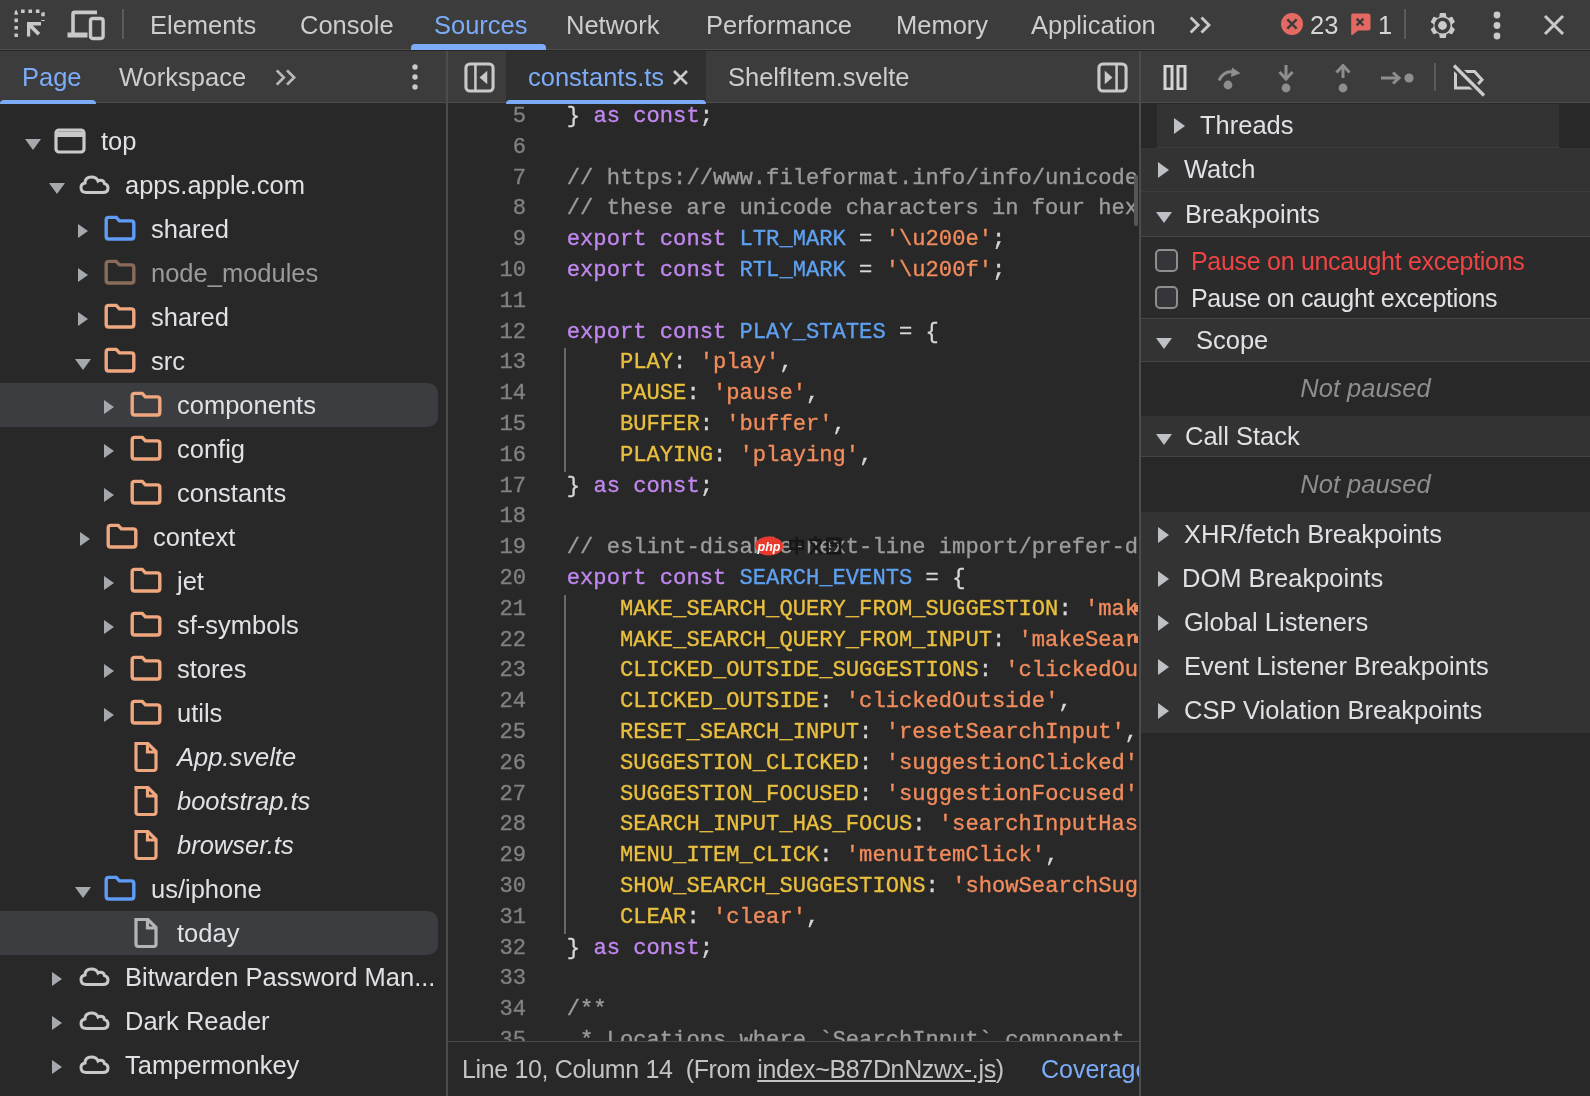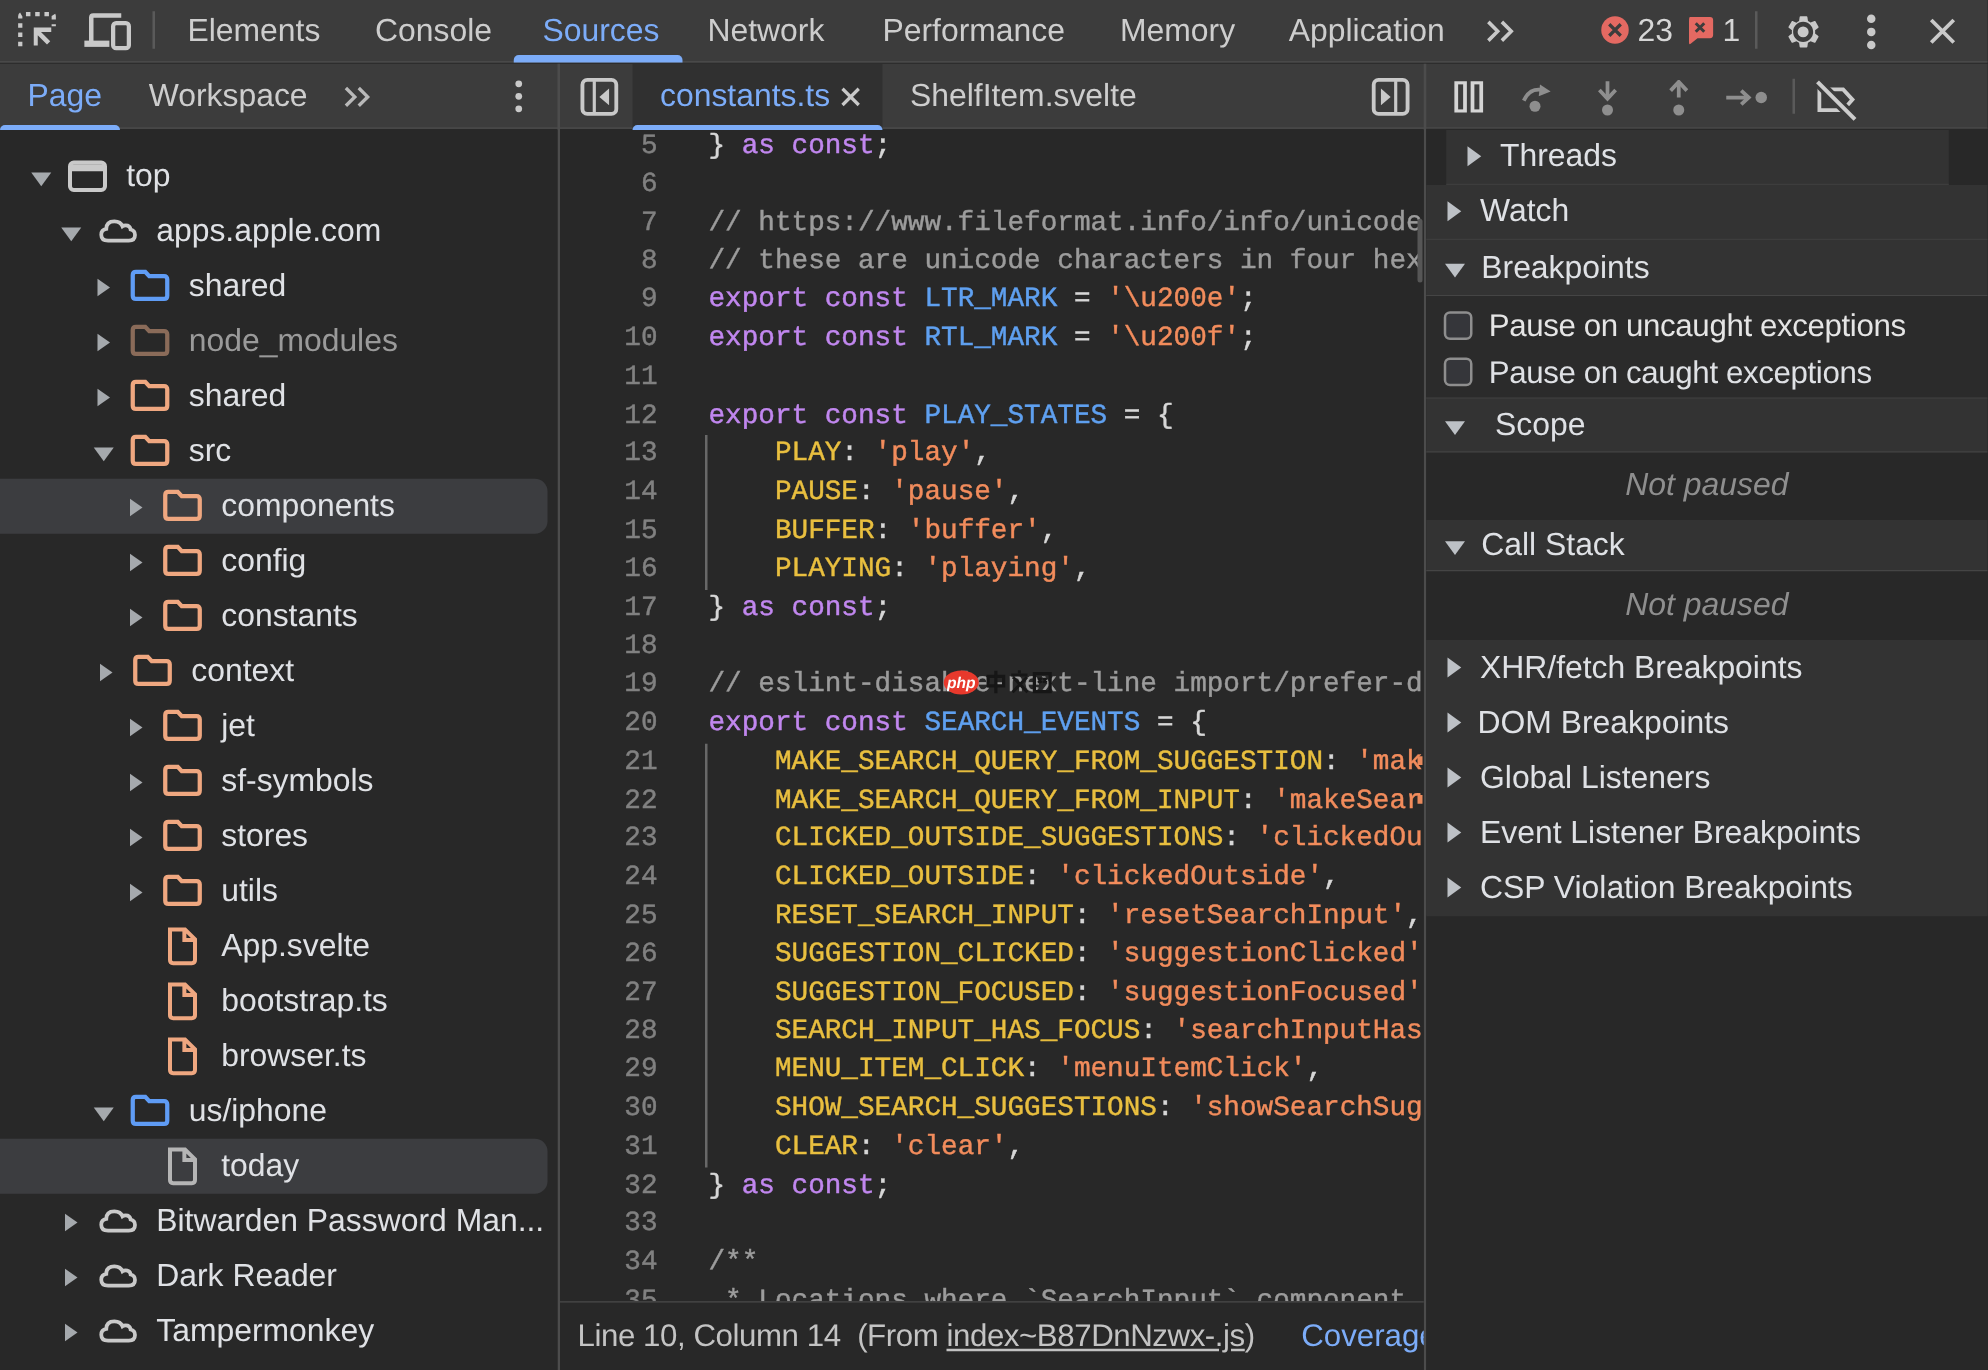--- a/index.html
+++ b/index.html
@@ -22,21 +22,21 @@
   #tree { position:absolute; left:0; top:104px; width:446px; height:992px; background:#282828;
     padding-top:15px; overflow:hidden; }
   .trow { position:relative; height:44px; display:flex; align-items:center; font-size:25.5px; color:#dfe1e5; white-space:nowrap; }
   .trow .hl { position:absolute; left:0; top:0; width:438px; height:44px; background:#3c3d40; border-radius:0 10px 10px 0; }
   .tw { display:inline-block; width:26px; flex:0 0 26px; margin-right:7px; text-align:center; }
   .arr-d { width:0; height:0; border-left:8px solid transparent; border-right:8px solid transparent; border-top:11px solid #a5a9ad; display:inline-block; }
   .arr-r { width:0; height:0; border-top:7px solid transparent; border-bottom:7px solid transparent; border-left:10px solid #a5a9ad; display:inline-block; }
   .ticon { display:inline-block; width:34px; height:34px; margin-right:14px; flex:0 0 34px; position:relative; z-index:1; }
   .tlabel { position:relative; z-index:1; }
   .dim { color:#9a9a9a; }
-  .ital { }
+  .ital { font-style:italic; }
   
   #editor { position:absolute; left:448px; top:104px; width:691px; height:937px; background:#282828; overflow:hidden; }
   #code { position:absolute; left:0; top:-2px; font-family:"Liberation Mono", monospace; font-size:22.15px; line-height:30.8px; white-space:pre; -webkit-text-stroke:0.35px currentColor; }
   .ln { position:absolute; left:0; width:78px; text-align:right; color:#818181; }
   .cl { position:absolute; left:118.8px; }
   .k { color:#c187ef; }  
   .v { color:#5fa0f0; }  
   .s { color:#f28c5c; }  
   .p { color:#e9bf3f; }  
   .c { color:#9c9c9c; }  
@@ -416,21 +416,21 @@
     <span style="margin-left:17px"><span class="arr-r" style="border-top-width:8px;border-bottom-width:8px;border-left-width:11px;border-left-color:#bdc1c6"></span></span>
     <span style="margin-left:15px">Watch</span>
     </div>
   <div class="shead abs" style="left:0;top:89px;width:449px;height:44px">
     <span style="margin-left:15px"><span class="arr-d" style="border-left-width:8px;border-right-width:8px;border-top-width:11px;border-top-color:#bdc1c6"></span></span>
     <span style="margin-left:13px">Breakpoints</span>
     </div>
   <div class="abs" style="left:0;top:133px;width:449px;height:1px;background:#454545"></div>
   <div class="abs" style="left:0;top:134px;width:449px;height:81px;background:#2b2b2b">
     <div class="abs" style="left:14px;top:12px;width:23px;height:23px;border:2px solid #8e8e8e;border-radius:5px;background:#35363a"></div>
-    <div class="abs" style="left:50px;top:0;height:48px;line-height:48px;font-size:25px;letter-spacing:-0.3px;color:#e5e5e5">Pause on uncaught exceptions</div>
+    <div class="abs" style="left:50px;top:0;height:48px;line-height:48px;font-size:25px;letter-spacing:-0.3px;color:#ef4444">Pause on uncaught exceptions</div>
     <div class="abs" style="left:14px;top:49px;width:23px;height:23px;border:2px solid #8e8e8e;border-radius:5px;background:#35363a"></div>
     <div class="abs" style="left:50px;top:37px;height:48px;line-height:48px;font-size:25px;letter-spacing:-0.3px;color:#dfe1e5">Pause on caught exceptions</div>
   </div>
   <div class="abs" style="left:0;top:215px;width:449px;height:1px;background:#454545"></div>
   <div class="shead abs" style="left:0;top:216px;width:449px;height:42px">
     <span style="margin-left:15px"><span class="arr-d" style="border-left-width:8px;border-right-width:8px;border-top-width:11px;border-top-color:#bdc1c6"></span></span>
     <span style="margin-left:24px">Scope</span>
     </div>
   <div class="abs" style="left:0;top:258px;width:449px;height:1px;background:#454545"></div>
   <div class="snp abs" style="left:0;top:258px;width:449px;height:55px;line-height:55px">Not paused</div>

